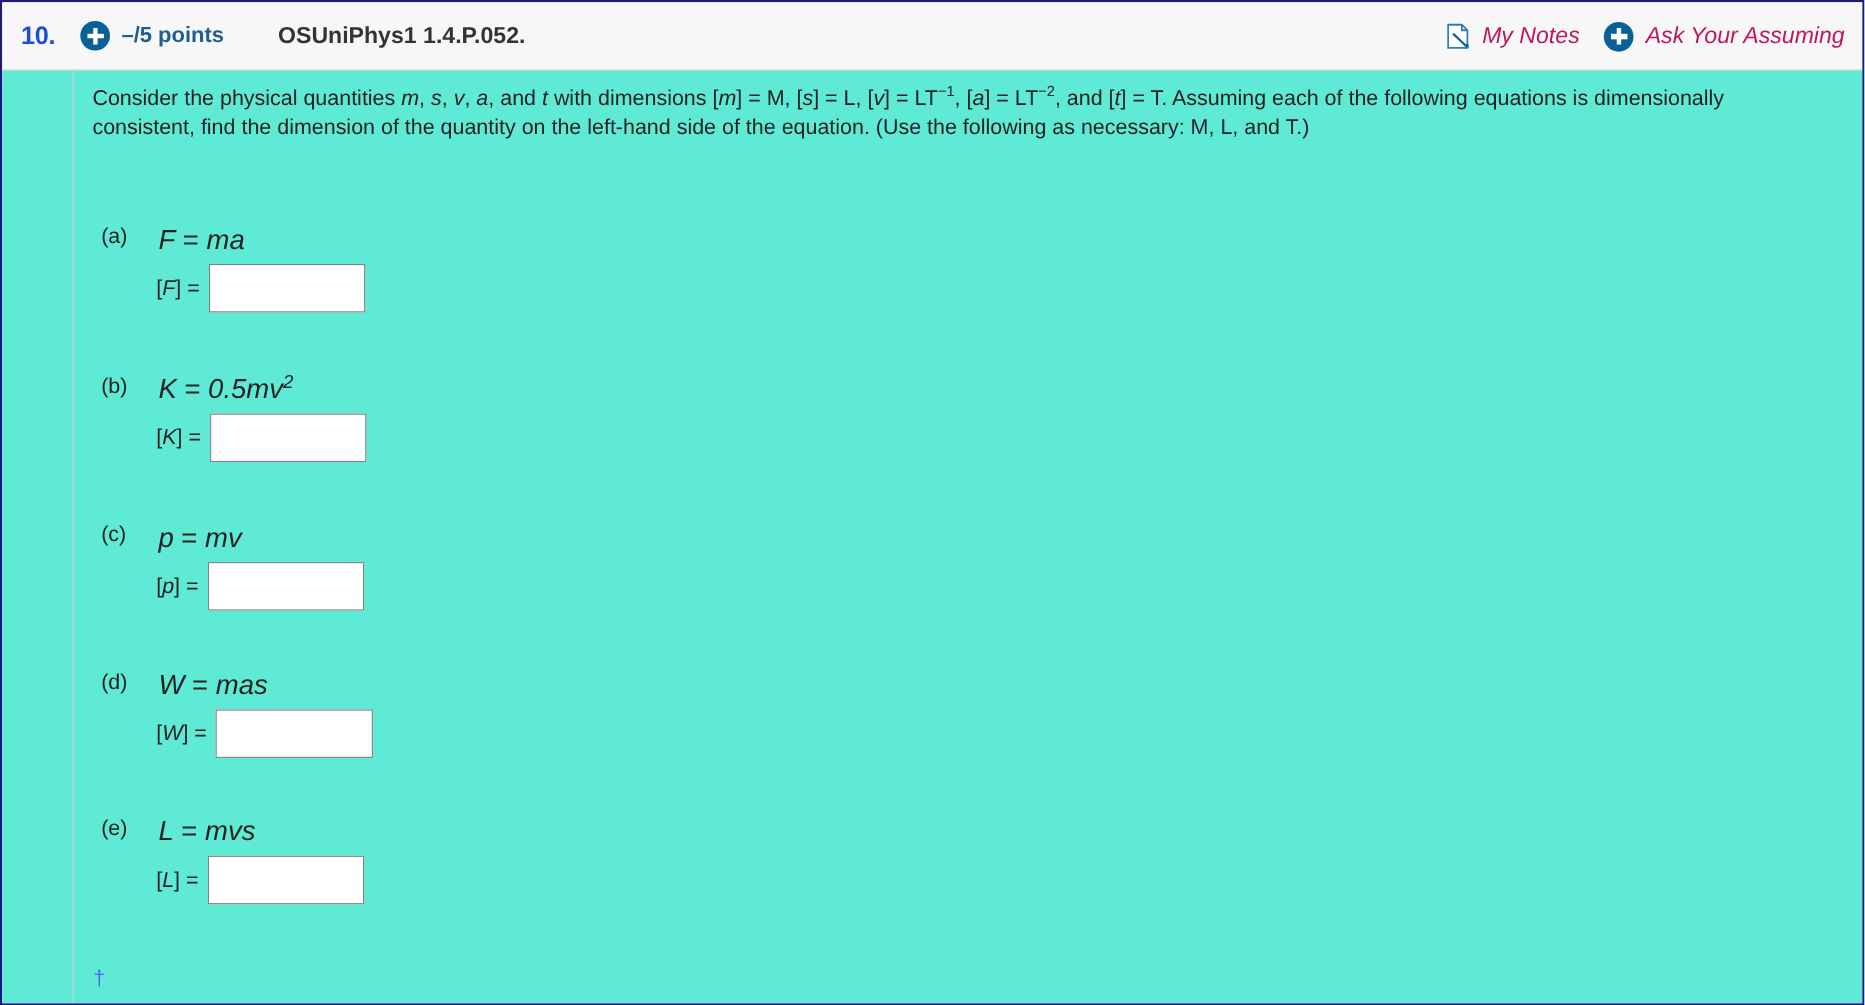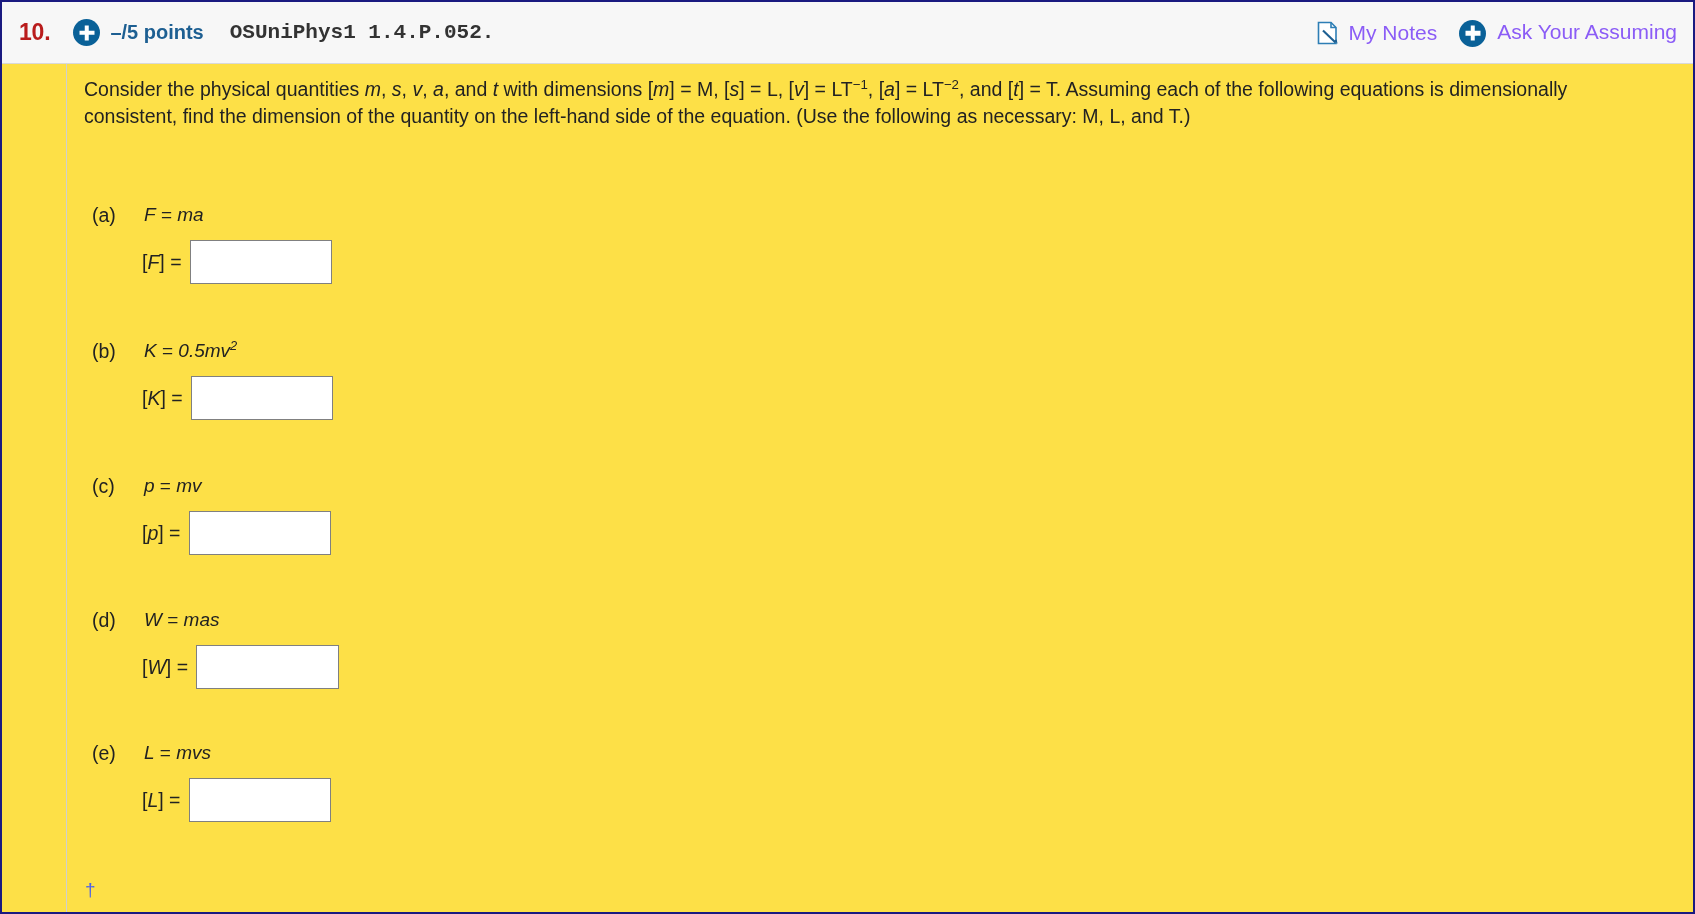--- a/index.html
+++ b/index.html
@@ -29,21 +29,21 @@
     box-sizing: border-box;
     background: #f7f7f7;
     border-bottom: 1px solid #d9d9d9;
     display: flex;
     align-items: center;
   }
   .q-num {
     margin-left: 17px;
     font-size: 23px;
     font-weight: bold;
-    color: #b91c1c;
+    color: #1d4ed8;
     letter-spacing: -0.2px;
   }
   .plus-circle {
     width: 27px;
     height: 27px;
     border-radius: 50%;
     background: #0a6198;
     margin-left: 23px;
     position: relative;
     flex: none;
@@ -65,42 +65,42 @@
     transform: translate(-50%,-50%);
   }
   .points {
     margin-left: 10px;
     font-size: 20px;
     color: #1d5f92;
     white-space: nowrap;
     font-weight: bold;
   }
   .q-code {
-    margin-left: 26px;
+    margin-left: 49px;
     font-size: 21px;
     font-weight: bold;
     color: #333333;
     white-space: nowrap;
-    font-family: Liberation Mono, monospace;
   }
   .header-right {
     position: absolute;
     right: 16px;
     top: 0;
     height: 62px;
     display: flex;
     align-items: center;
   }
   .hdr-link {
     display: flex;
-    align-items: flex-start;
-    color: #8b5cf6;
+    align-items: center;
+    color: #be185d;
     font-size: 21px;
     cursor: pointer;
     white-space: nowrap;
+    font-style: italic;
   }
   .hdr-link + .hdr-link { margin-left: 22px; }
   .notes-icon { width: 22px; height: 24px; margin-right: 10px; flex: none; display:block;}
   .ask-plus {
     width: 27px; height: 27px;
     border-radius: 50%;
     background: #0a6198;
     position: relative;
     margin-right: 11px;
     flex: none;
@@ -112,21 +112,21 @@
     background: #ffffff;
     left: 50%; top: 50%;
   }
   .ask-plus::before { width: 15px; height: 4.5px; transform: translate(-50%,-50%); }
   .ask-plus::after  { width: 4.5px; height: 15px; transform: translate(-50%,-50%); }
 
   
   .q-body {
     position: relative;
     height: 849px;
-    background: #fde047;
+    background: #5eead4;
   }
   .gutter-line {
     position: absolute;
     left: 64px;
     top: 0;
     bottom: 0;
     width: 1px;
     background: #cfcfcf;
   }
   .content {
@@ -156,21 +156,21 @@
     position: absolute;
     left: 0;
     top: 0;
     font-size: 19.5px;
     color: #222222;
   }
   .part-eq {
     position: absolute;
     left: 52px;
     top: 0;
-    font-size: 19px;
+    font-size: 25px;
     color: #222222;
     font-style: italic;
     white-space: nowrap;
   }
   .part-eq .op { font-style: normal; }
   .answer-row {
     position: absolute;
     left: 52px;
     top: 36px;
     display: flex;

